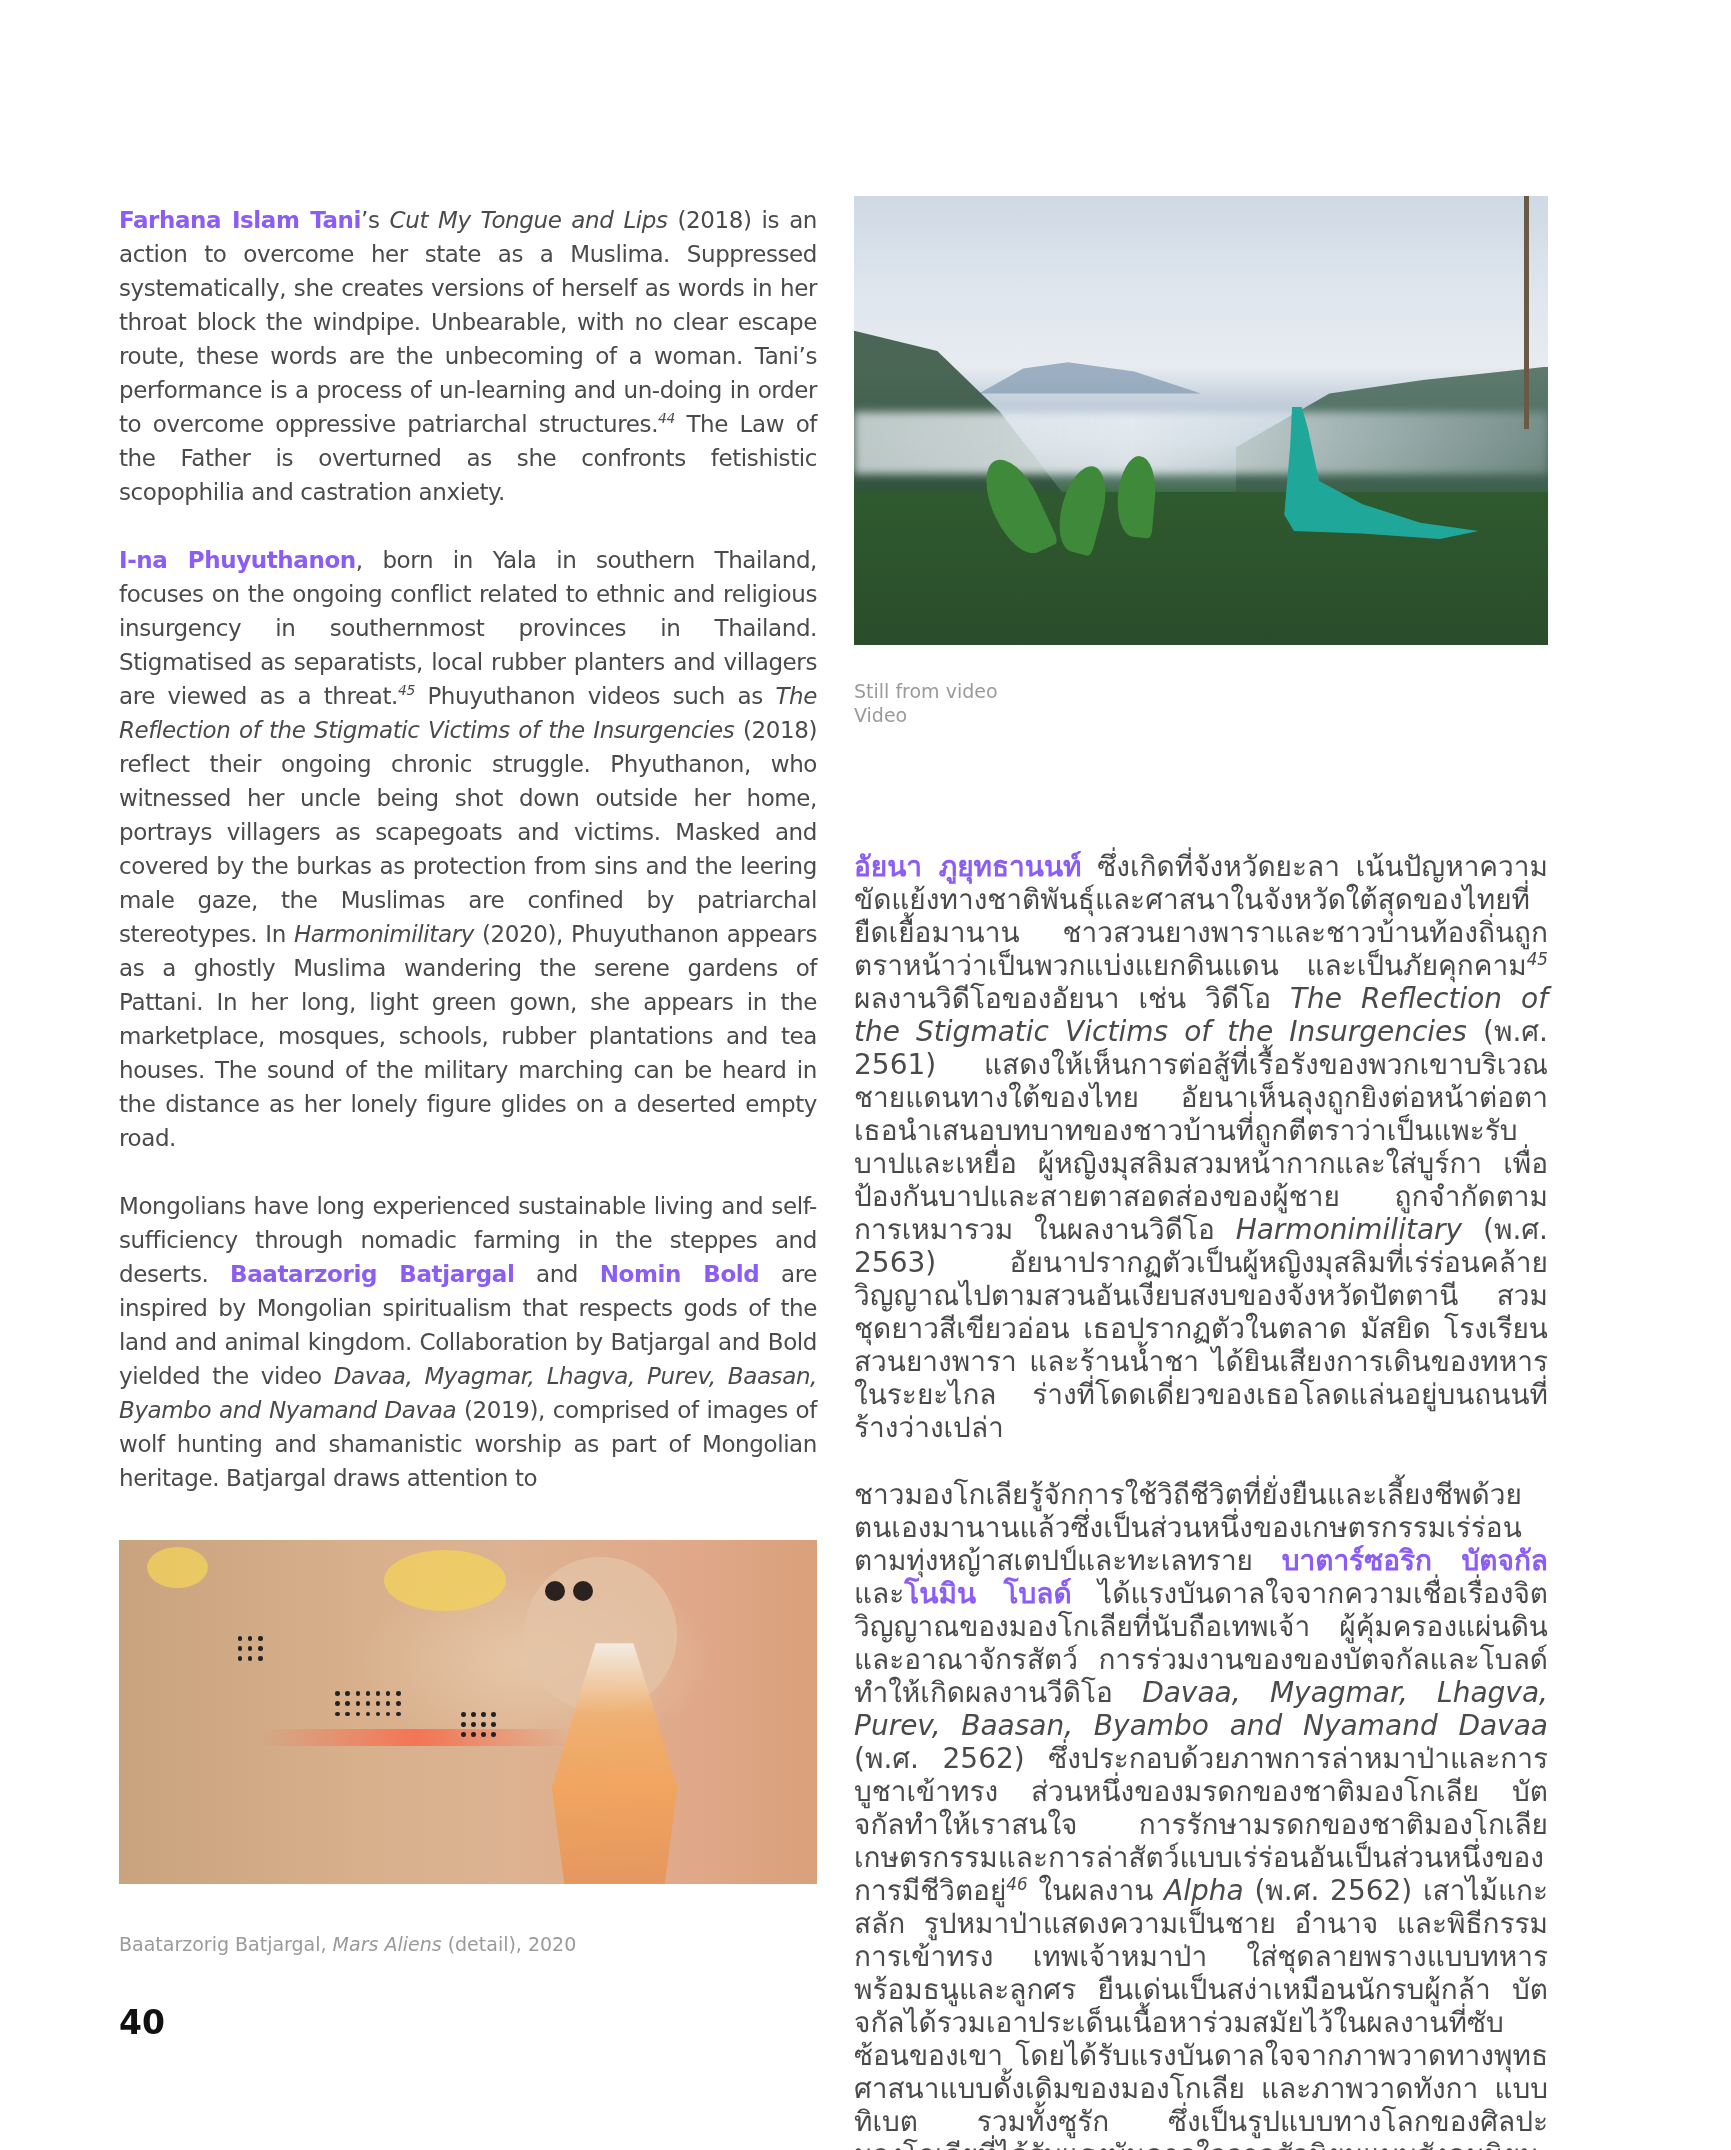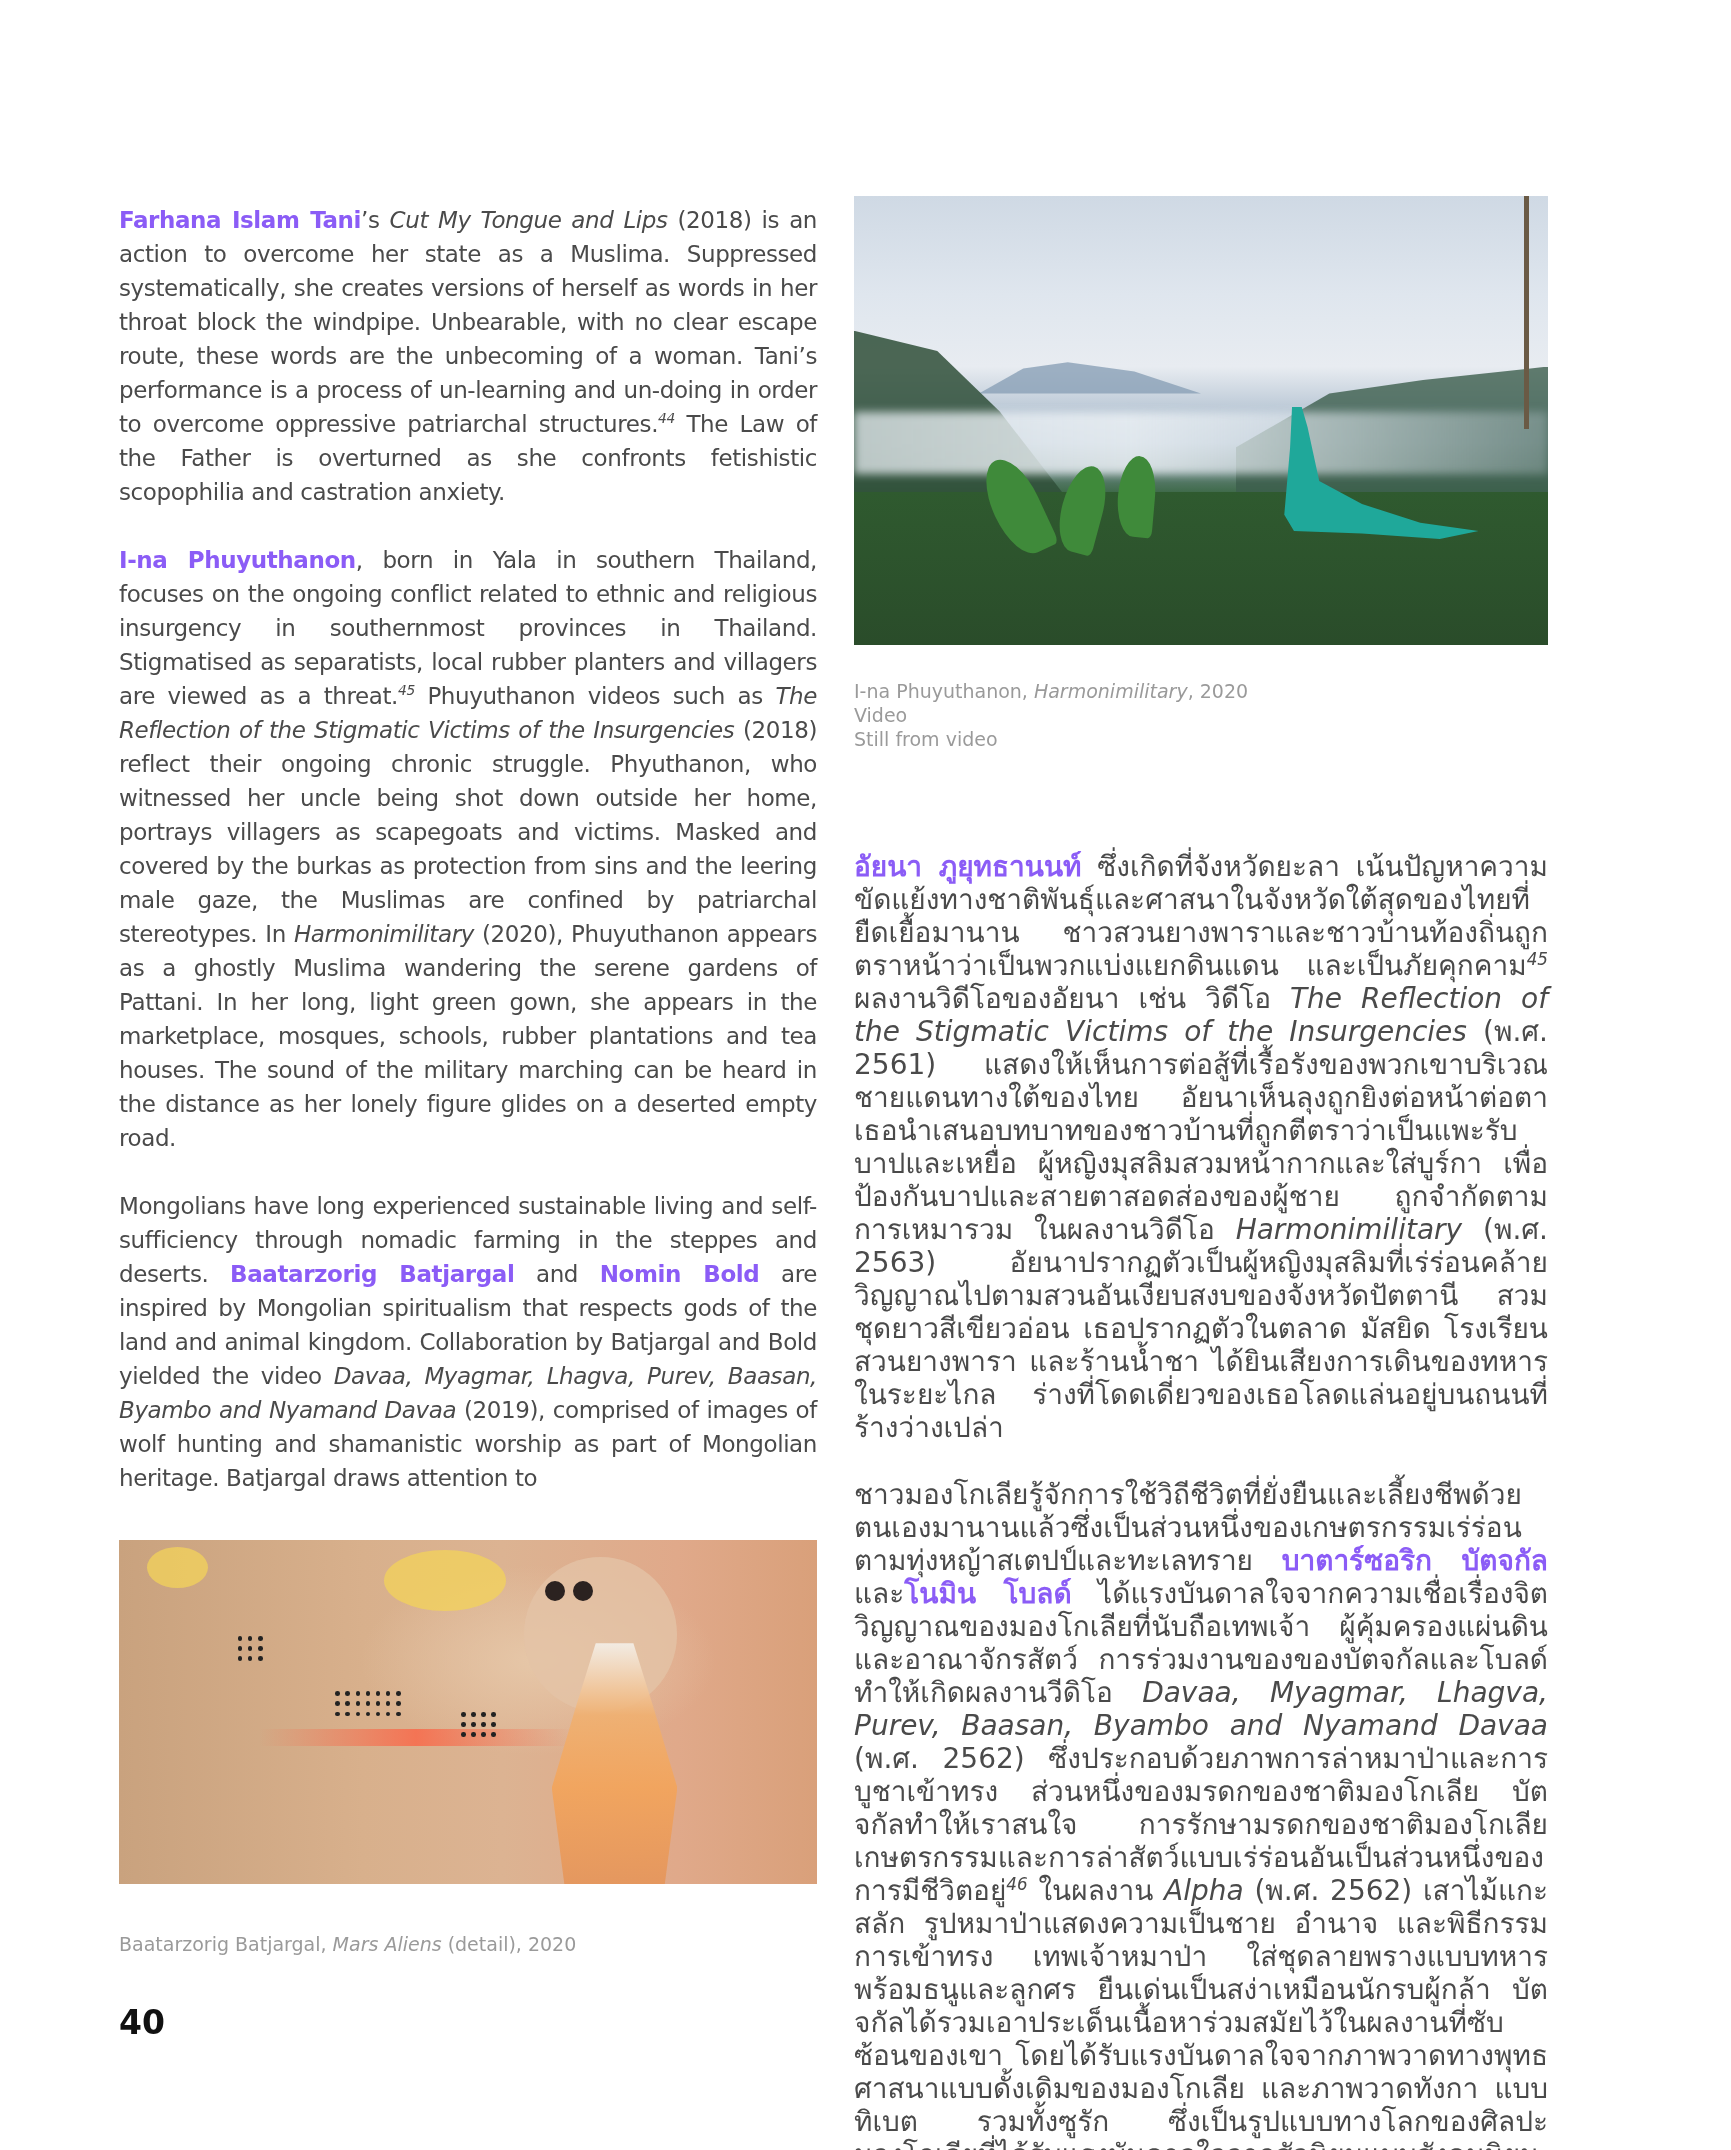--- a/index.html
+++ b/index.html
@@ -55,23 +55,22 @@
   <div class="hill-r"></div>
   <div class="fog"></div>
   <div class="ground"></div>
   <div class="leaf" style="left:20%;top:58%;width:47px;height:101px;transform:rotate(-25deg);"></div>
   <div class="leaf" style="left:30%;top:60%;width:41px;height:88px;transform:rotate(15deg);"></div>
   <div class="leaf" style="left:38%;top:58%;width:37px;height:81px;transform:rotate(5deg);"></div>
   <div class="gown"></div>
   <div class="pole"></div>
 </div>
 <div class="col right caption" style="top:679px;">
-  <div><span>I-na Phuyuthanon, </span><i>Harmonimilitary</i><span>, 2020</span></div>
+  <div>Still from video</div>
   <div>Video</div>
-  <div>Still from video</div>
 </div>
 
 <div class="col right th" style="top:850px;">
   <p><b>อัยนา ภูยุทธานนท์</b><span> ซึ่งเกิดที่จังหวัดยะลา เน้นปัญหาความขัดแย้งทางชาติพันธุ์และศาสนาในจังหวัดใต้สุดของไทยที่ยืดเยื้อมานาน ชาวสวนยางพาราและชาวบ้านท้องถิ่นถูกตราหน้าว่าเป็นพวกแบ่งแยกดินแดน และเป็นภัยคุกคาม</span><sup>45</sup><span> ผลงานวิดีโอของอัยนา เช่น วิดีโอ </span><i>The Reflection of the Stigmatic Victims of the Insurgencies</i><span> (พ.ศ. 2561) แสดงให้เห็นการต่อสู้ที่เรื้อรังของพวกเขาบริเวณชายแดนทางใต้ของไทย อัยนาเห็นลุงถูกยิงต่อหน้าต่อตา เธอนำเสนอบทบาทของชาวบ้านที่ถูกตีตราว่าเป็นแพะรับบาปและเหยื่อ ผู้หญิงมุสลิมสวมหน้ากากและใส่บูร์กา เพื่อป้องกันบาปและสายตาสอดส่องของผู้ชาย ถูกจำกัดตามการเหมารวม ในผลงานวิดีโอ </span><i>Harmonimilitary</i><span> (พ.ศ. 2563) อัยนาปรากฏตัวเป็นผู้หญิงมุสลิมที่เร่ร่อนคล้ายวิญญาณไปตามสวนอันเงียบสงบของจังหวัดปัตตานี สวมชุดยาวสีเขียวอ่อน เธอปรากฏตัวในตลาด มัสยิด โรงเรียน สวนยางพารา และร้านน้ำชา ได้ยินเสียงการเดินของทหารในระยะไกล ร่างที่โดดเดี่ยวของเธอโลดแล่นอยู่บนถนนที่ร้างว่างเปล่า</span></p>
   <p><span>ชาวมองโกเลียรู้จักการใช้วิถีชีวิตที่ยั่งยืนและเลี้ยงชีพด้วยตนเองมานานแล้วซึ่งเป็นส่วนหนึ่งของเกษตรกรรมเร่ร่อน ตามทุ่งหญ้าสเตปป์และทะเลทราย </span><b>บาตาร์ซอริก บัตจกัล</b><span> และ</span><b>โนมิน โบลด์</b><span> ได้แรงบันดาลใจจากความเชื่อเรื่องจิตวิญญาณของมองโกเลียที่นับถือเทพเจ้า ผู้คุ้มครองแผ่นดินและอาณาจักรสัตว์ การร่วมงานของของบัตจกัลและโบลด์ทำให้เกิดผลงานวีดิโอ </span><i>Davaa, Myagmar, Lhagva, Purev, Baasan, Byambo and Nyamand Davaa</i><span> (พ.ศ. 2562) ซึ่งประกอบด้วยภาพการล่าหมาป่าและการบูชาเข้าทรง ส่วนหนึ่งของมรดกของชาติมองโกเลีย บัตจกัลทำให้เราสนใจ การรักษามรดกของชาติมองโกเลีย เกษตรกรรมและการล่าสัตว์แบบเร่ร่อนอันเป็นส่วนหนึ่งของการมีชีวิตอยู่</span><sup>46</sup><span> ในผลงาน </span><i>Alpha</i><span> (พ.ศ. 2562) เสาไม้แกะสลัก รูปหมาป่าแสดงความเป็นชาย อำนาจ และพิธีกรรมการเข้าทรง เทพเจ้าหมาป่า ใส่ชุดลายพรางแบบทหารพร้อมธนูและลูกศร ยืนเด่นเป็นสง่าเหมือนนักรบผู้กล้า บัตจกัลได้รวมเอาประเด็นเนื้อหาร่วมสมัยไว้ในผลงานที่ซับซ้อนของเขา โดยได้รับแรงบันดาลใจจากภาพวาดทางพุทธศาสนาแบบดั้งเดิมของมองโกเลีย และภาพวาดทังกา แบบทิเบต รวมทั้งซูรัก ซึ่งเป็นรูปแบบทางโลกของศิลปะมองโกเลียที่ได้รับแรงบันดาลใจจากสัจนิยมแบบสังคมนิยม ในผลงาน </span><i>Mars Aliens</i><span> (พ.ศ. 2563) เทพเจ้าหนูผู้มีหู เหมือนมิกกี้เมาส์รายล้อมด้วยฝูงหนูที่กำลังเฉลิมฉลองการสังวาสหมู่ของความตายและความ</span></p>
 </div>
 
 <div class="photo" id="painting" title="Detailed painting with mythological figures, clouds, and a Mickey-eared deity">
   <div class="swirl" style="left:4%;top:2%;width:61px;height:41px;"></div>
   <div class="swirl" style="left:38%;top:3%;width:122px;height:61px;"></div>

